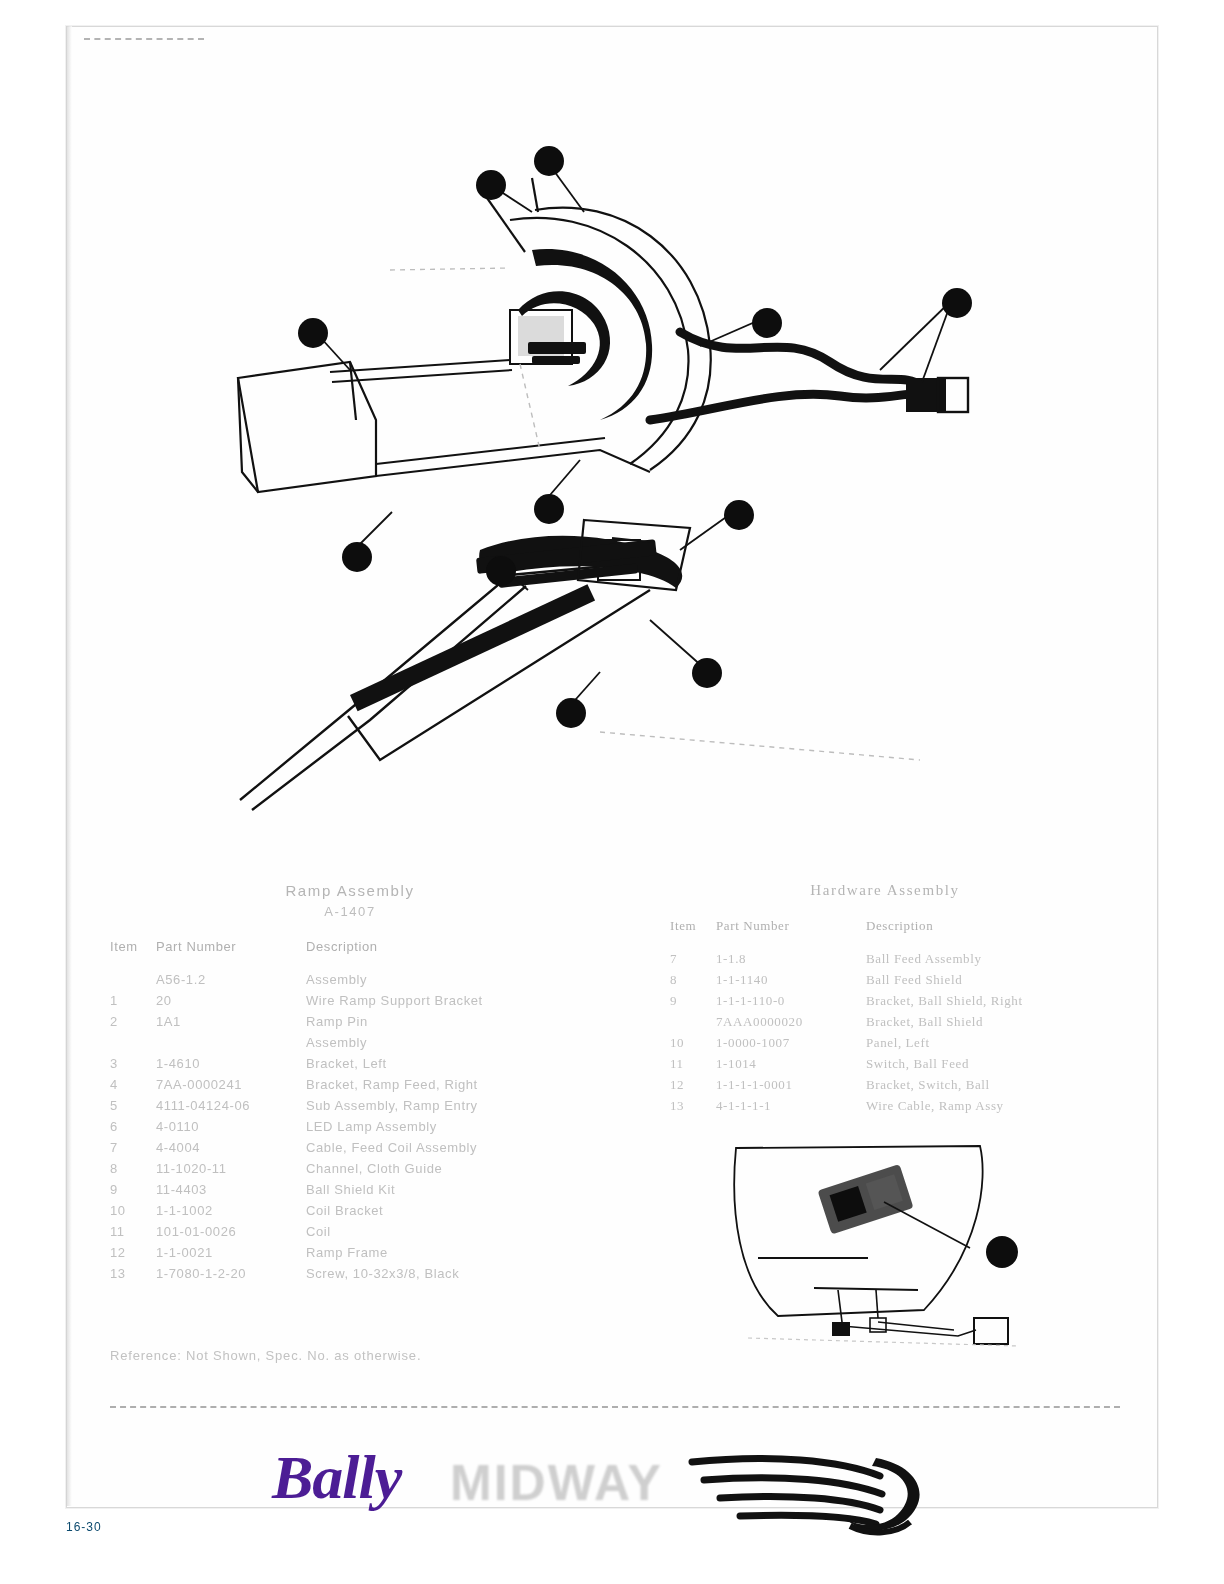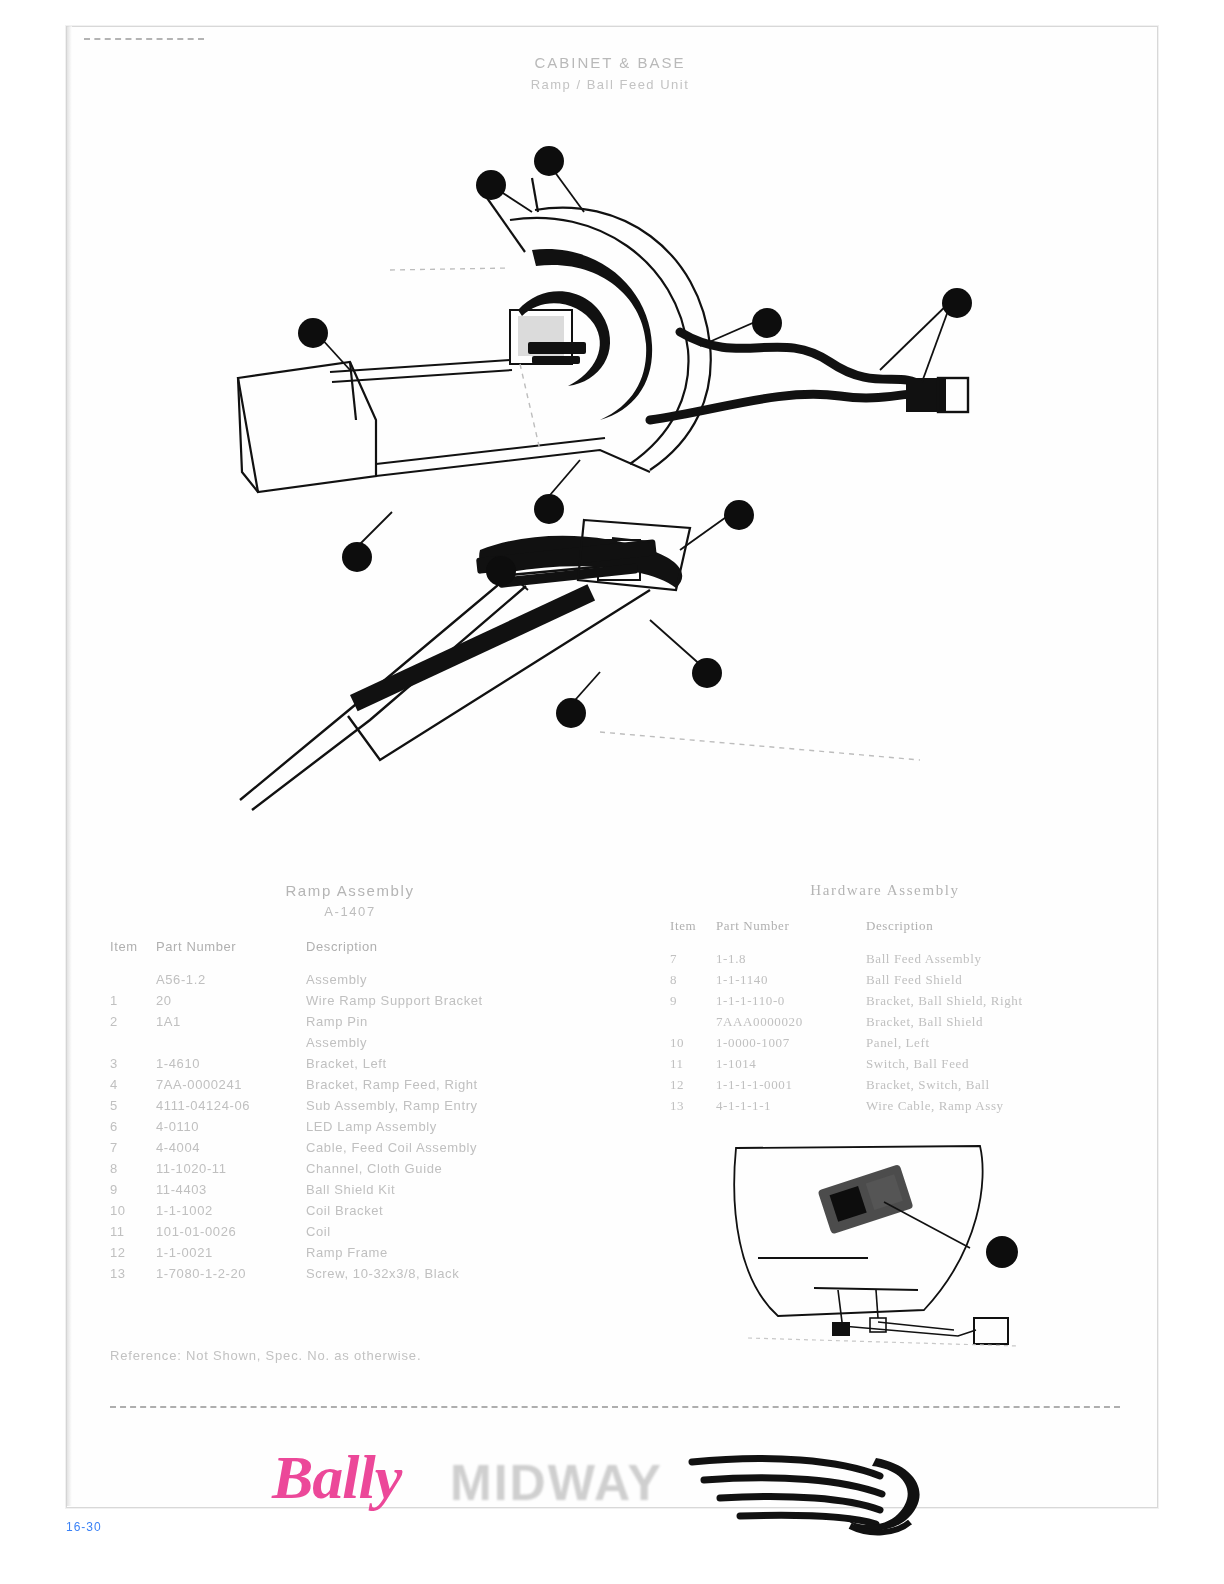--- a/index.html
+++ b/index.html
@@ -136,56 +136,52 @@
     left: 0; top: 1410px;
     width: 1224px; height: 174px;
   }
   .bally {
     position: absolute;
     left: 272px; top: 32px;
     font-family: "Liberation Serif", serif;
     font-style: italic;
     font-size: 62px;
     font-weight: bold;
-    color: #ec4899;
+    color: #4c1d95;
     letter-spacing: -1px;
   }
   .midway {
     position: absolute;
     left: 450px; top: 44px;
     font-family: "Liberation Sans", sans-serif;
     font-size: 50px;
     font-weight: bold;
     color: #cfcfcf;
     letter-spacing: 2px;
     filter: blur(1px);
   }
   .footer-code {
     position: absolute;
     left: 66px; top: 1520px;
-    color: #3b82f6;
+    color: #0c4a6e;
     font-size: 12px;
     letter-spacing: 1px;
     filter: blur(0.5px);
   }
 </style>
 </head>
 <body>
 
 <div class="page">
 
   <div class="scan-border"></div>
   <div class="scan-edge-left"></div>
   <div class="dash-top"></div>
   <div class="dash-bottom"></div>
 
-  <div class="header">
-    <div>CABINET &amp; BASE</div>
-    <div class="line2">Ramp / Ball Feed Unit</div>
-  </div>
 
   <div class="illus">
     <svg width="860" height="720" viewBox="0 0 860 720">
 
       <g fill="none" stroke="#111" stroke-width="2.2">
         <path d="M355 90 C 440 75, 520 130, 530 225 C 535 275, 515 320, 470 350"></path>
         <path d="M330 100 C 415 86, 498 140, 508 230 C 512 275, 492 315, 450 344"></path>
         <path d="M352 58 L 358 92"></path>
         <path d="M300 68 L 345 132"></path>
       </g>

